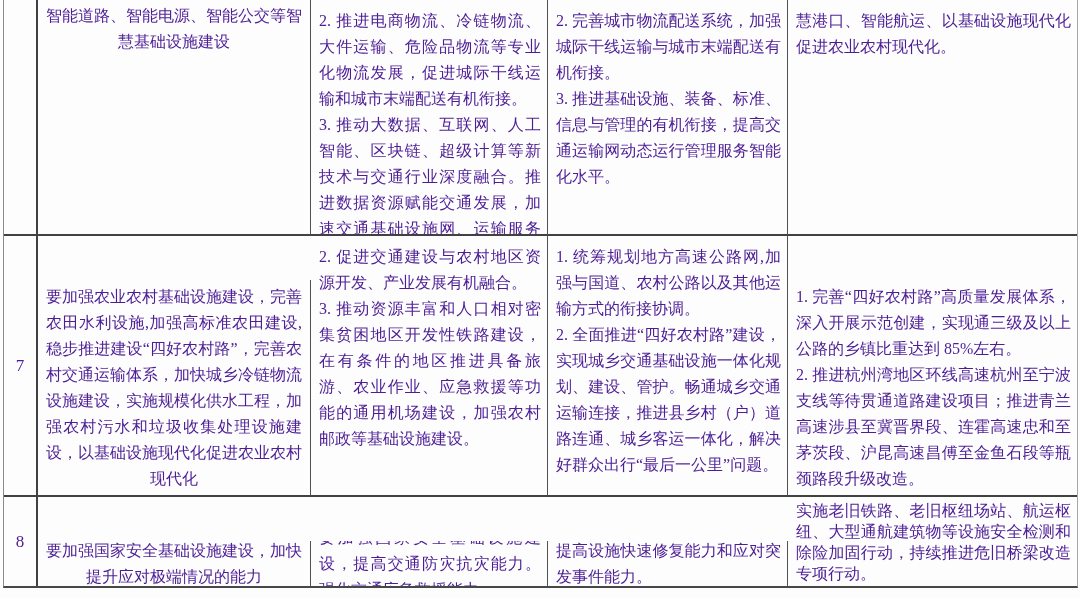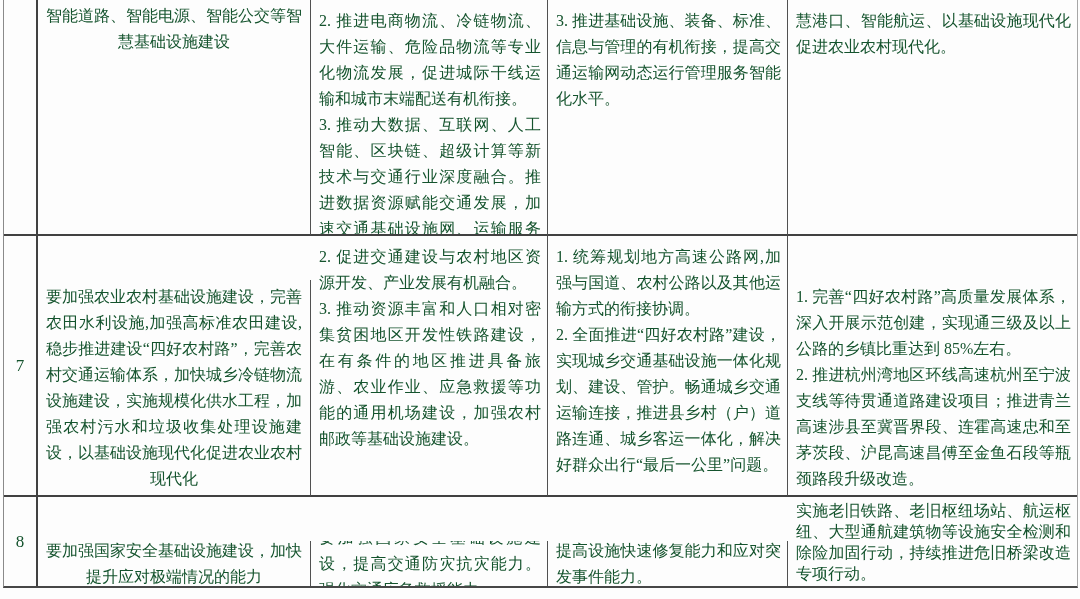--- a/index.html
+++ b/index.html
@@ -1,21 +1,21 @@
 <!DOCTYPE html>
 <html><head>
 <meta charset="utf-8">
 <style>
   html,body { margin:0; padding:0; }
   .page {
     position:relative;
     width:1080px; height:599px;
     background:#fdfdfd;
     font-family:"Liberation Serif","DejaVu Serif",serif;
-    color:#14532d;
+    color:#4c1d95;
     overflow:hidden;
   }
   .tbl {
     position:absolute; left:3px; top:0;
     width:1073px; height:586px;
     display:grid;
     grid-template-columns:34px 273px 237px 240px 289px;
     grid-template-rows:236px 261px 89px;
     border-left:1px solid #8a8a8a;
     border-right:1px solid #a6a6a6;
@@ -62,20 +62,21 @@
 
     <div class="cell numcol numcell"></div>
     <div class="cell goal vt">
       <p>智能道路、智能电源、智能公交等智慧基础设施建设</p>
     </div>
     <div class="cell list vt">
       <p>2. 推进电商物流、冷链物流、大件运输、危险品物流等专业化物流发展，促进城际干线运输和城市末端配送有机衔接。</p>
       <p>3. 推动大数据、互联网、人工智能、区块链、超级计算等新技术与交通行业深度融合。推进数据资源赋能交通发展，加速交通基础设施网、运输服务网、能源网与信息网络融合发展。</p>
     </div>
     <div class="cell list vt">
+      <p>2. 完善城市物流配送系统，加强城际干线运输与城市末端配送有机衔接。</p>
       <p>3. 推进基础设施、装备、标准、信息与管理的有机衔接，提高交通运输网动态运行管理服务智能化水平。</p>
     </div>
     <div class="cell list vt lastcol">
       <p>慧港口、智能航运、以基础设施现代化促进农业农村现代化。</p>
     </div>
 
     <div class="cell numcol numcell">
       <span>7</span>
     </div>
     <div class="cell goal vc">

